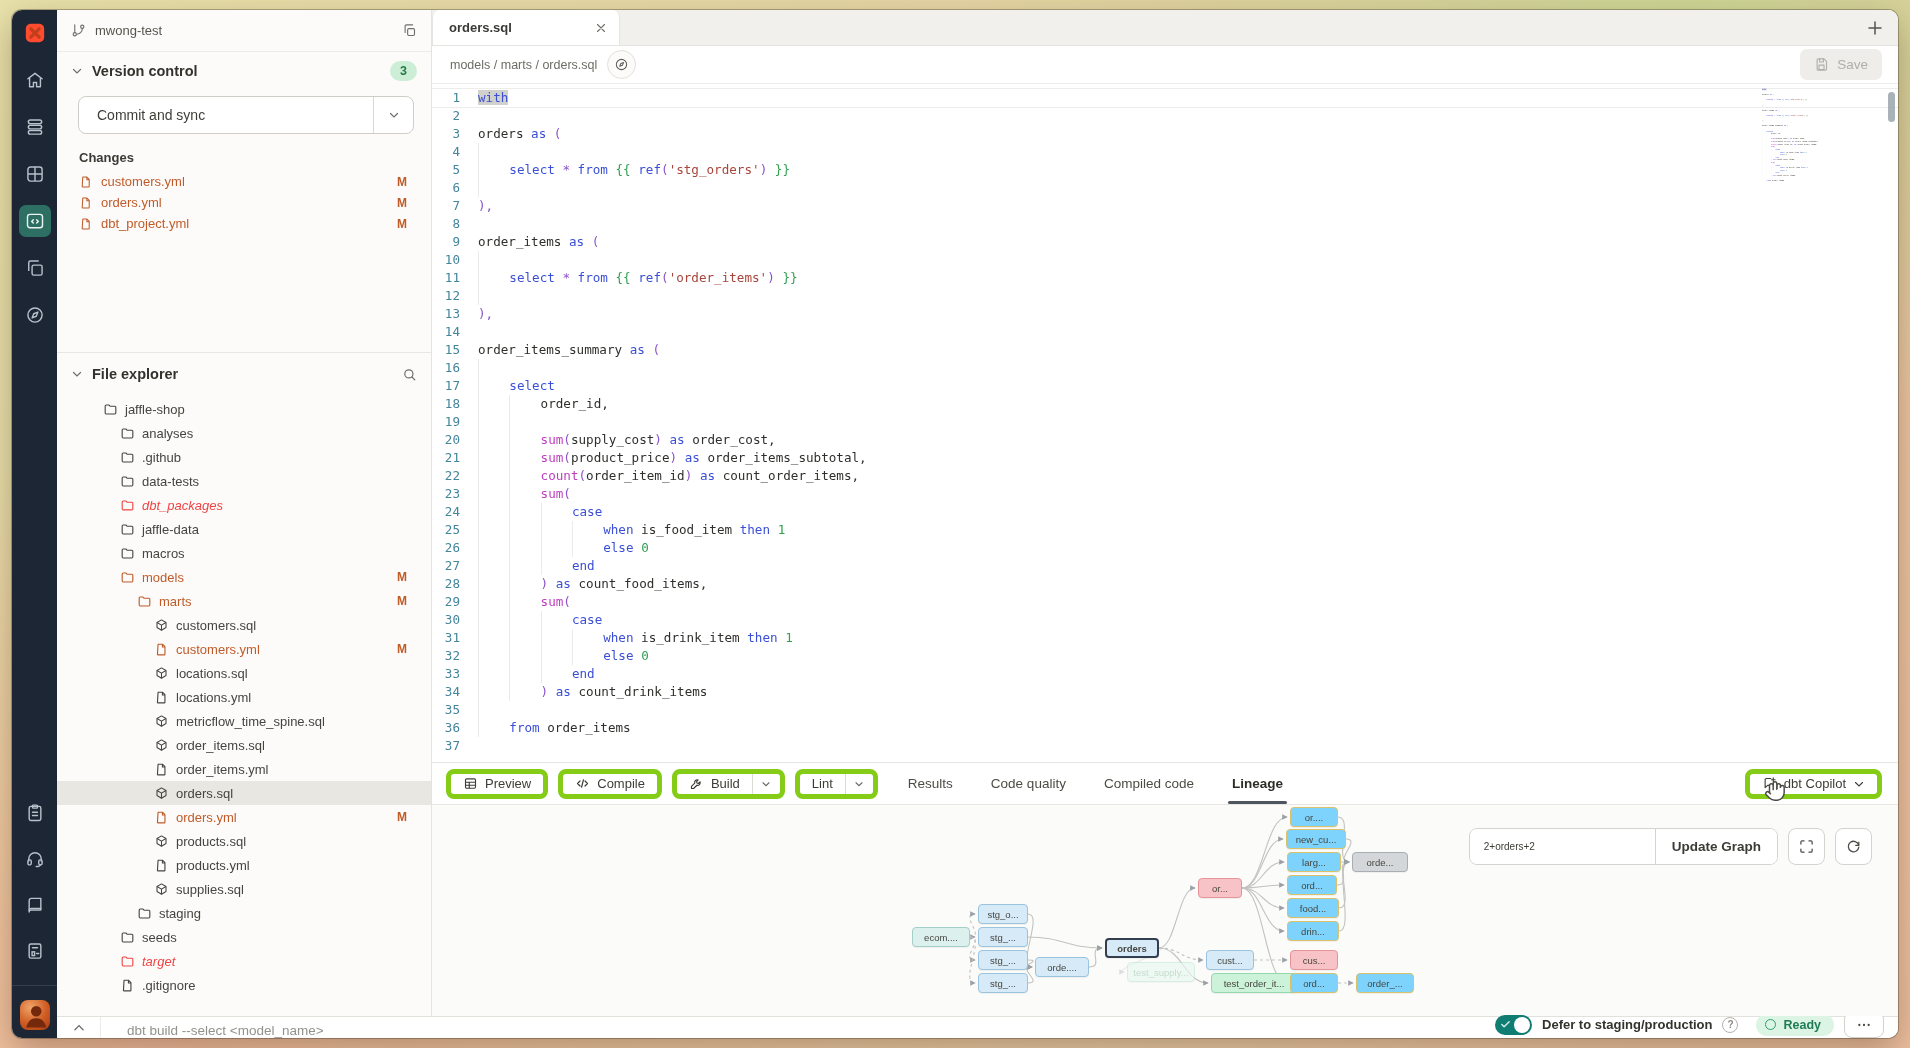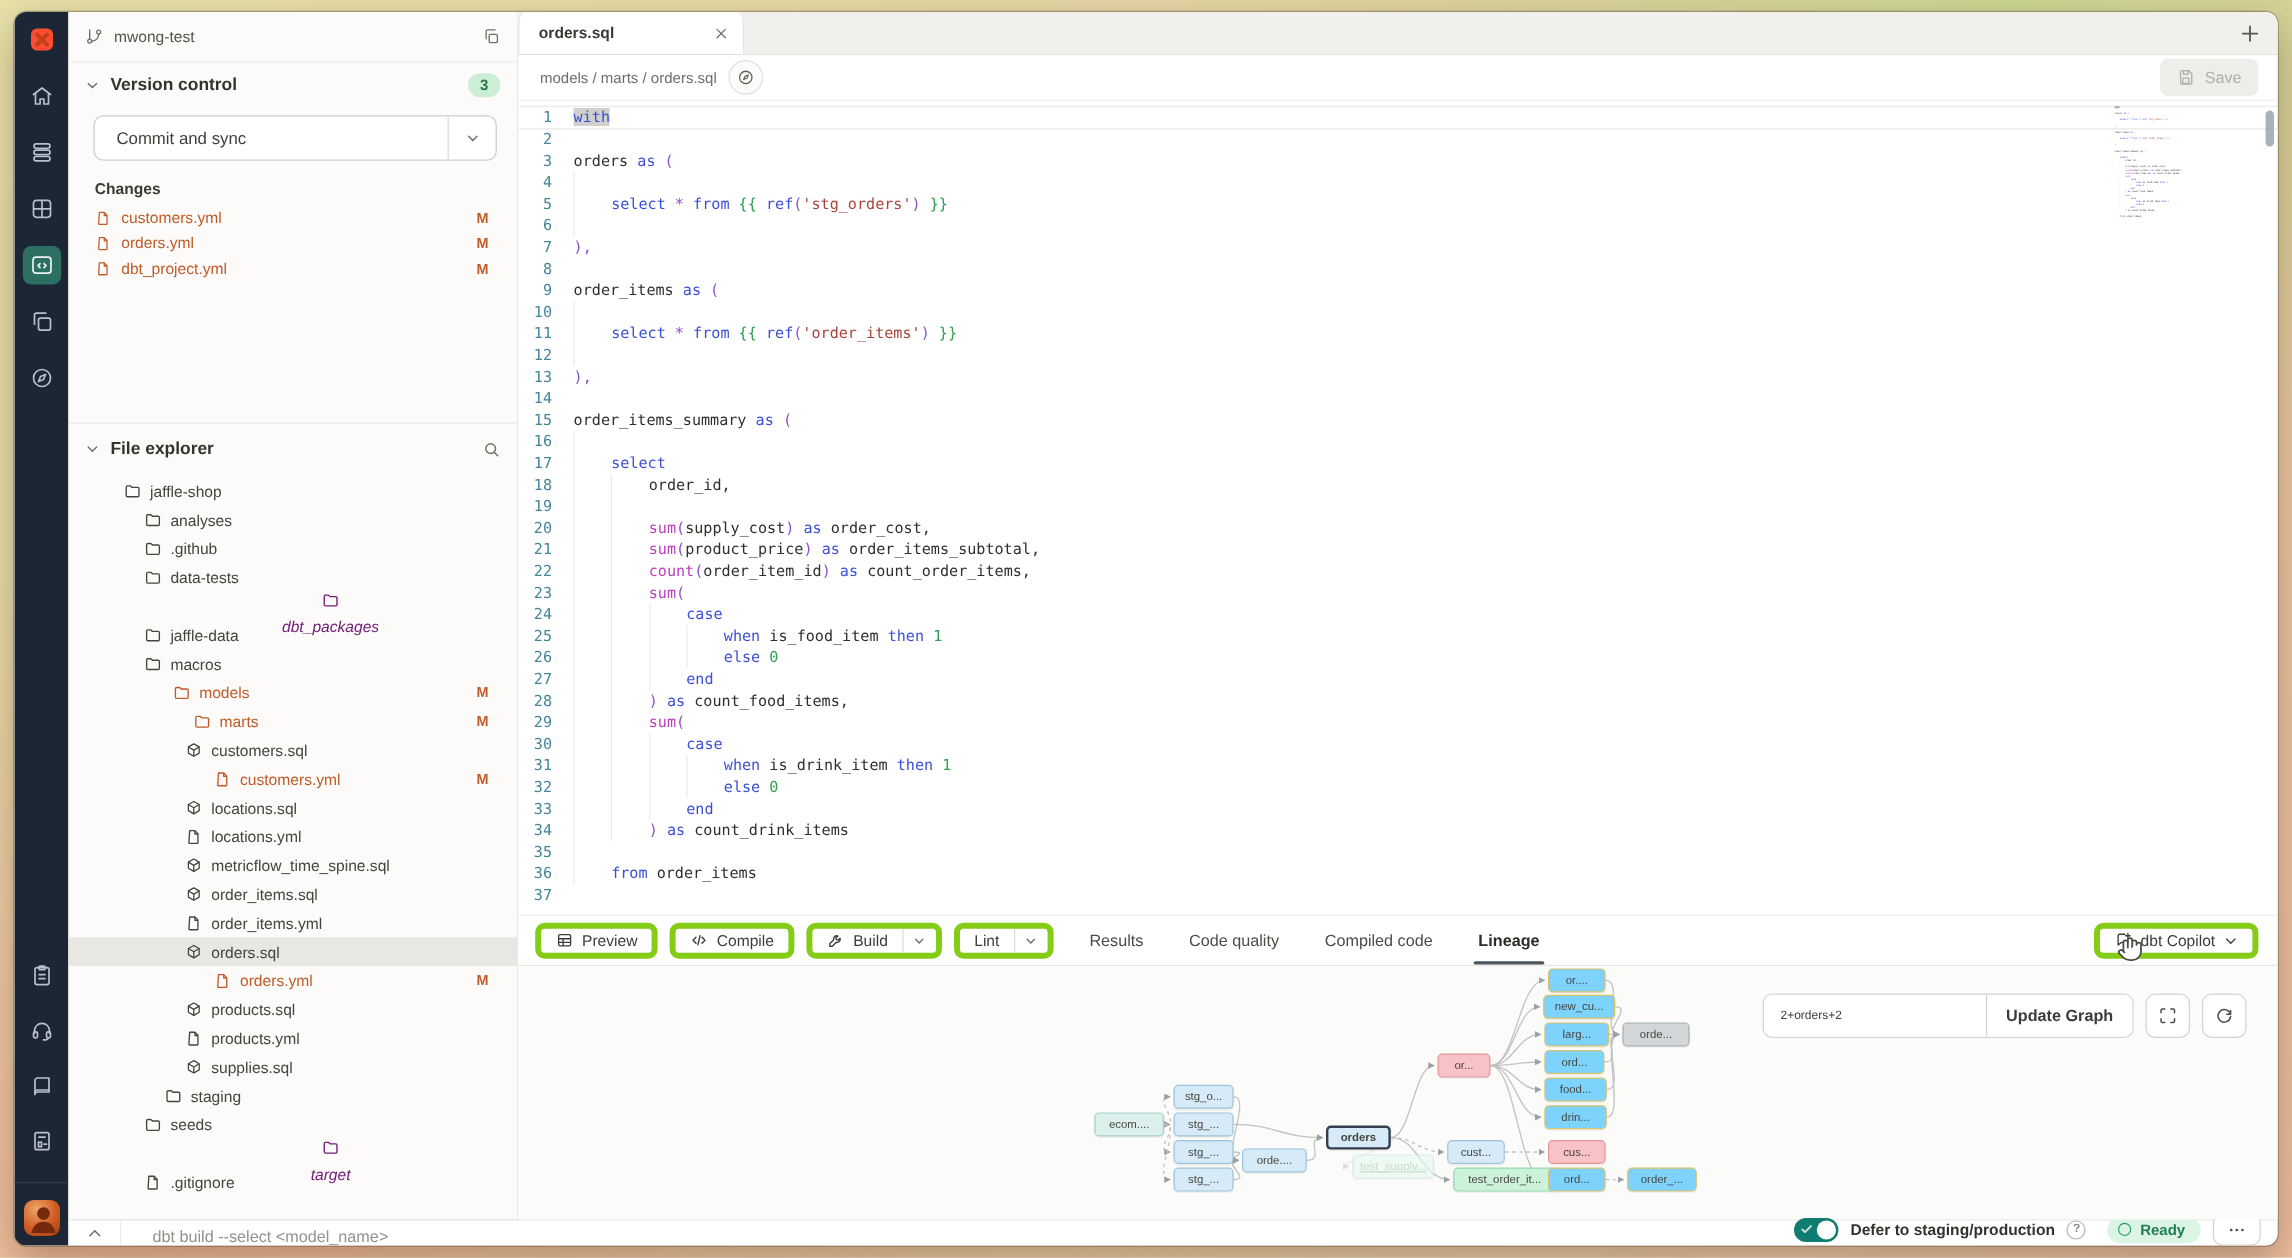--- a/index.html
+++ b/index.html
@@ -43,22 +43,22 @@
   .commit-btn .lbl { flex:1; display:flex; align-items:center; padding-left:18px; font-size:14px; color:#3e3e38; }
   .commit-btn .seg { width:40px; border-left:1px solid #d9d7d2; display:flex; align-items:center; justify-content:center; color:#6e6e68; }
   .changes-label { padding:16px 0 6px 22px; font-size:13px; font-weight:700; color:#3b3b35; }
   .chg-row { display:flex; align-items:center; gap:8px; height:21px; padding-left:22px; font-size:13px; color:#bf5b28; cursor:pointer; }
   .chg-row .m { margin-left:auto; margin-right:24px; font-weight:700; font-size:12px; }
   .sb-split { height:1px; background:#e9e7e3; margin-top:118px; flex:none; }
   .fe-head { margin-top:2px; }
   .fe-search { margin-left:auto; color:#6e6e68; cursor:pointer; }
   .tree { flex:1; overflow:hidden; padding-top:4px; }
   .tree-row { display:flex; align-items:center; gap:7px; height:24px; font-size:13px; color:#45453f; cursor:pointer; }
-  .tree-row.orange { color:#bf5b28;margin-left:24px; }
-  .tree-row.muted { color:#701a75; font-style:italic;flex-direction:column; }
+  .tree-row.orange { color:#bf5b28; }
+  .tree-row.muted { color:#ef4444; font-style:italic; }
   .tree-row.selected { background:#e9e7e2; }
   .tree-row .m { margin-left:auto; margin-right:24px; font-weight:700; font-size:12px; color:#bf5b28; font-style:normal; }
   .ic { display:inline-flex; width:16px; height:16px; flex:none; }
   .ic svg { width:100%; height:100%; }
   .ic.s14 { width:14px; height:14px; }
   .ic.s15 { width:15px; height:15px; }
   .ic.s12 { width:12px; height:12px; }
   
   .main { flex:1; display:flex; flex-direction:column; min-width:0; position:relative; background:#fff; }
   .tabstrip { height:36px; flex:none; background:#f2f0ec; border-bottom:1px solid #e6e4e0; display:flex; align-items:stretch; }
@@ -99,21 +99,21 @@
   .lineage { height:212px; flex:none; border-top:1px solid #e8e6e2; background:#fbfbf9; position:relative; overflow:hidden; }
   .graph-svg { position:absolute; inset:0; }
   .gnode { position:absolute; transform:translate(-50%,-50%); height:20px; border-radius:4px; border:1px solid; font-size:9.5px; color:#46463f; display:flex; align-items:center; justify-content:center; padding:0 5px; white-space:nowrap; overflow:hidden; cursor:pointer; box-shadow:0 1px 1px rgba(0,0,0,.05); }
   .gnode.blue { background:#d7eaf8; border-color:#9cc3dd; }
   .gnode.cyan { background:#dcf0ee; border-color:#a3cfc8; }
   .gnode.yellow { background:#7dd3fc; border-color:#d9c26b; }
   .gnode.pink { background:#f7c3c6; border-color:#e59599; }
   .gnode.green { background:#ccf2da; border-color:#93d9ae; }
   .gnode.gray { background:#d3d7da; border-color:#a8aeb4; }
   .gnode.selnode { background:#d7eaf8; border:2px solid #333f4e; font-weight:700; }
-  .gnode.ghost { background:#e9f8f0; border-color:#c4e8d3; color:#a9cdb6; opacity:.65;text-decoration:underline; }
+  .gnode.ghost { background:#e9f8f0; border-color:#c4e8d3; color:#a9cdb6; opacity:.65; }
   .graph-ctl { position:absolute; top:23px; right:26px; display:flex; align-items:center; gap:10px; }
   .search-group { display:flex; height:37px; border:1px solid #d6d3ce; border-radius:8px; background:#fff; overflow:hidden; }
   .search-group input { border:none; outline:none; width:185px; padding:0 14px; font-size:10px; color:#3c3c36; font-family:"Liberation Sans",sans-serif; background:#fff; }
   .search-group .upd { border-left:1px solid #d6d3ce; display:flex; align-items:center; padding:0 16px; font-size:13.5px; font-weight:600; color:#3c3c36; cursor:pointer; background:#fff; }
   .sq-btn { width:37px; height:37px; border:1px solid #d6d3ce; border-radius:8px; background:#fff; display:flex; align-items:center; justify-content:center; color:#4c4c46; cursor:pointer; }
   
   .statusbar { height:22px; flex:none; border-top:1px solid #e3e1dc; background:#fff; display:flex; align-items:flex-end; }
   .caret-btn { width:44px; height:100%; display:flex; align-items:center; justify-content:center; color:#6b6b65; border-right:1px solid #ecebe7; cursor:pointer; }
   .cmd-input { flex:1; border:none; outline:none; font-size:13.5px; color:#3c3c36; padding-left:26px; font-family:"Liberation Sans",sans-serif; background:transparent; }
   .cmd-input::placeholder { color:#92928c; }

